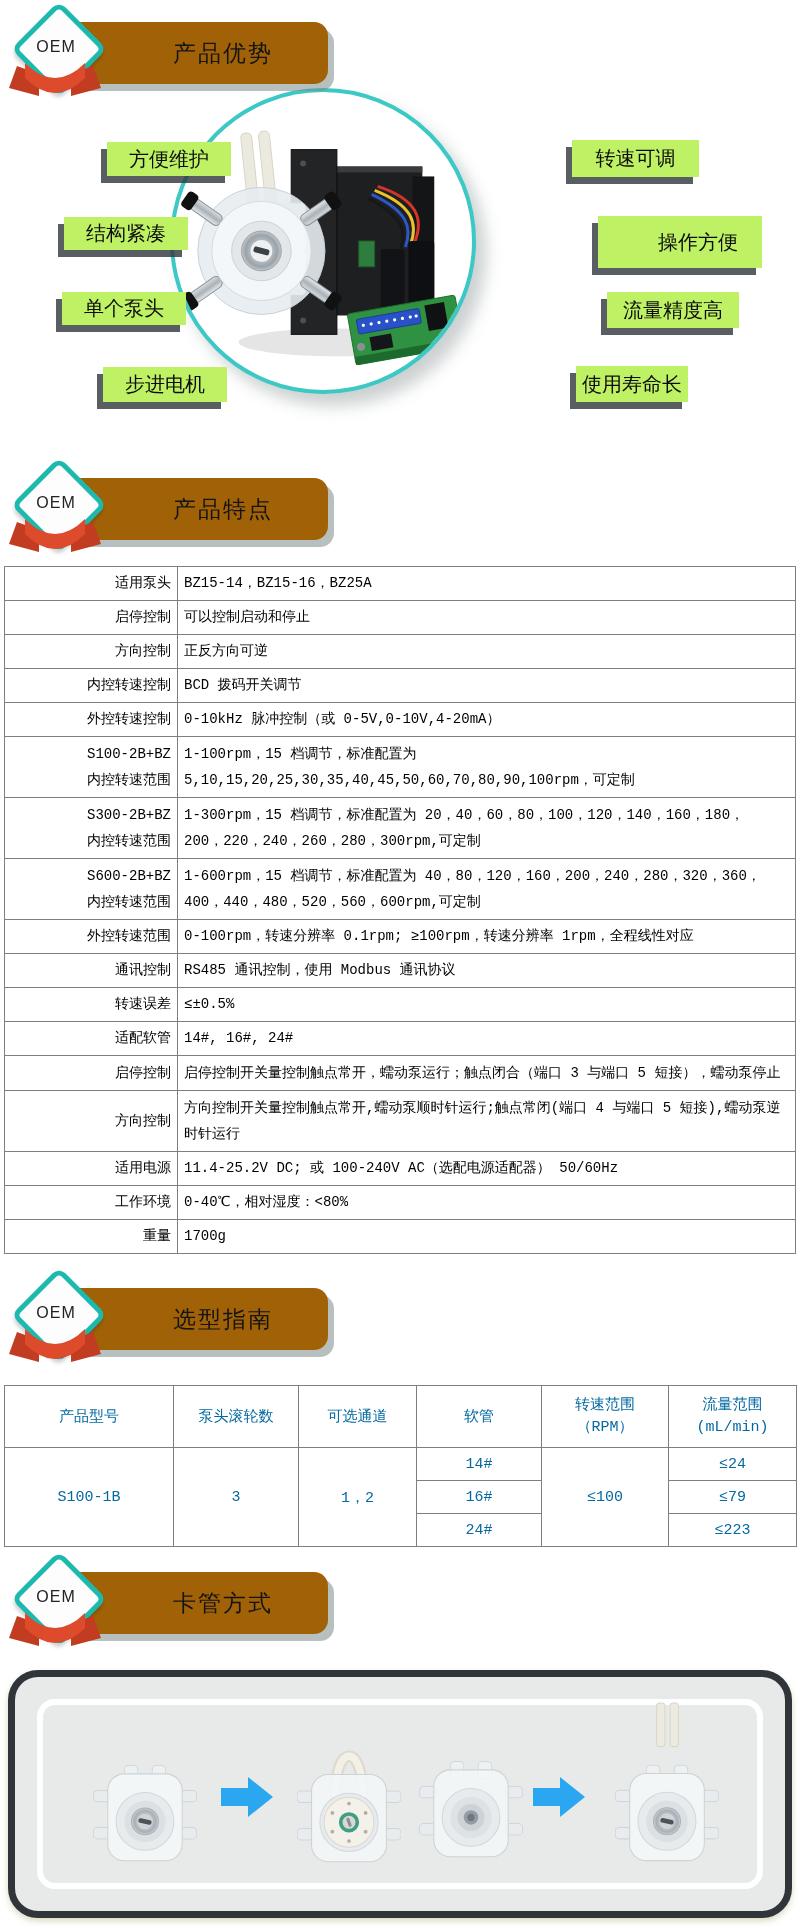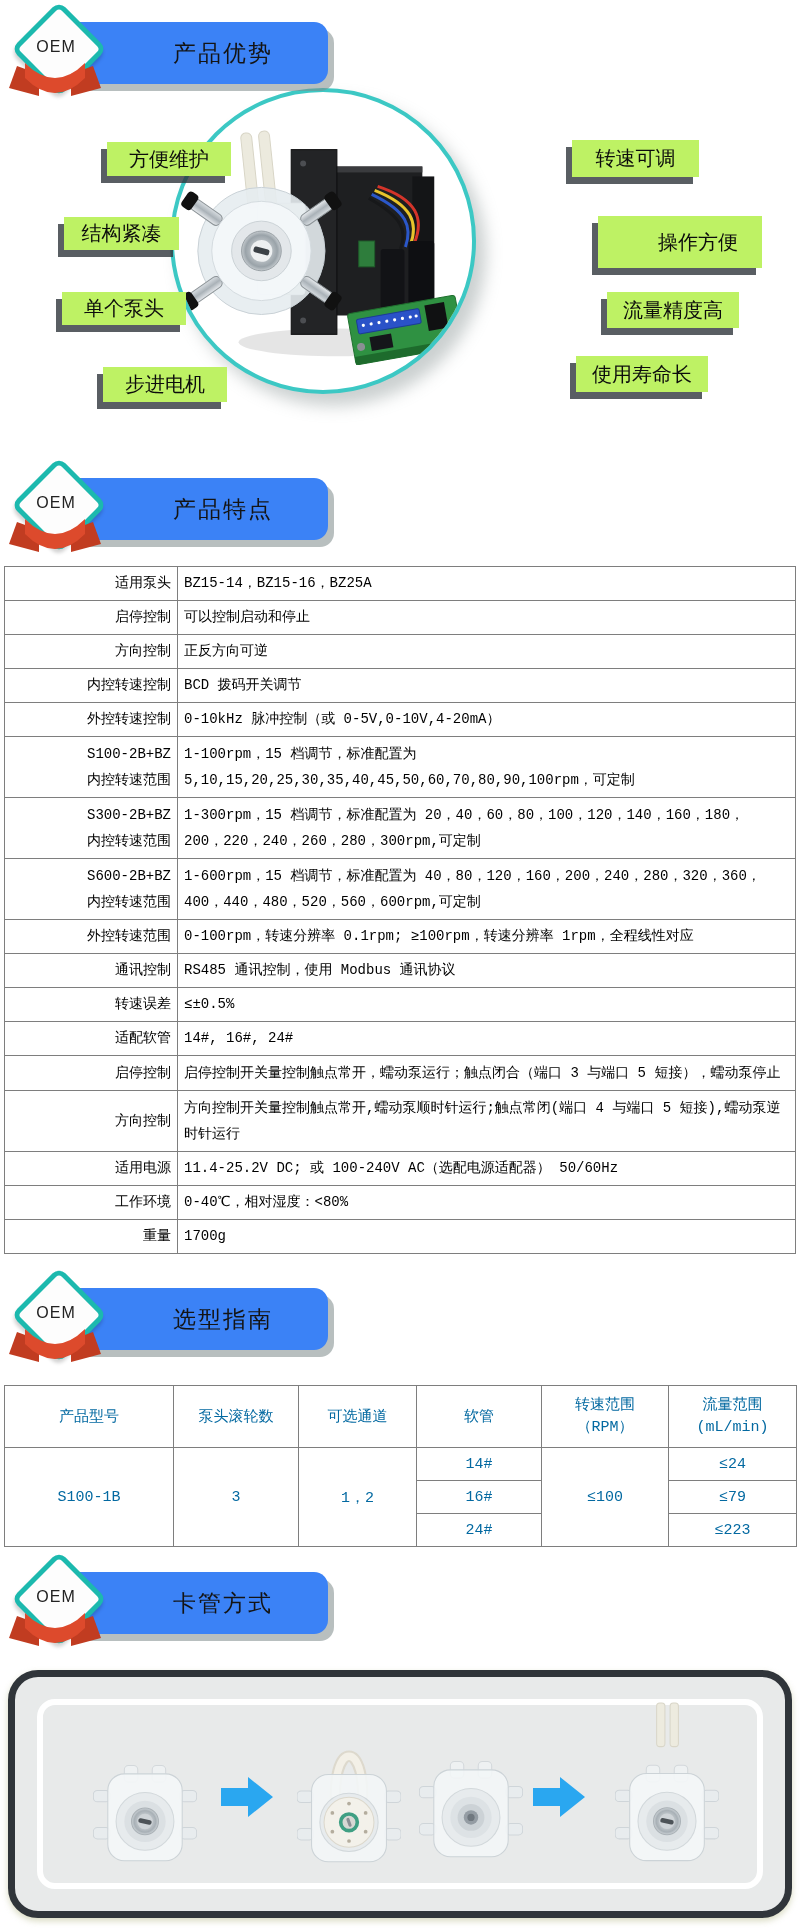--- a/index.html
+++ b/index.html
@@ -1,21 +1,21 @@
 <!DOCTYPE html>
 <html><head>
 <meta charset="utf-8">
 <style>
   html,body{margin:0;padding:0;background:#fff;}
   .page{position:relative;width:800px;height:1931px;background:#ffffff;overflow:hidden;
         font-family:"Liberation Sans",sans-serif;color:#111;}
 
   
   .sec-header{position:absolute;left:0;width:345px;height:112px;}
-  .banner{position:absolute;left:58px;top:16px;width:270px;height:62px;background:#3b82f6;
+  .banner{position:absolute;left:58px;top:16px;width:270px;height:62px;background:#a16207;
           border-radius:14px;box-shadow:6px 7px 0 rgba(125,138,138,.55);
           display:flex;align-items:center;justify-content:center;box-sizing:border-box;
           padding-left:60px;z-index:1;}
   .banner span{font-size:23px;letter-spacing:2px;color:#141414;}
   .badge{position:absolute;left:4px;top:0;width:104px;height:106px;z-index:2;}
   .diamond{position:absolute;left:21px;top:9px;width:58px;height:58px;background:#fdfdfd;
            border:5px solid #1cb9ae;border-radius:9px;transform:rotate(45deg);
            box-shadow:2px 3px 4px rgba(0,0,0,.18);}
   .oem{position:absolute;left:0;top:32px;width:104px;text-align:center;font-size:16px;
        letter-spacing:1px;color:#222;}
@@ -149,39 +149,39 @@
       <circle cx="88" cy="160" r="30" fill="#e3e7ea" stroke="#cbd2d6"></circle>
       <circle cx="88" cy="160" r="20" fill="url(#sil2)" stroke="#9aa1a6"></circle>
       <circle cx="88" cy="160" r="11" fill="#eef0f1"></circle>
       <rect x="80" y="157" width="16" height="6" rx="2" fill="#3c4146" transform="rotate(15 88 160)"></rect>
     </svg>
   </div>
 
   <div class="adv-label" style="left:107px;top:142px;width:124px;height:34px;">
       <span>方便维护</span>
     </div>
-  <div class="adv-label" style="left:64px;top:217px;width:115px;height:33px;">
+  <div class="adv-label" style="left:64px;top:217px;width:124px;height:33px;">
       <span>结构紧凑</span>
     </div>
   <div class="adv-label" style="left:62px;top:292px;width:124px;height:33px;">
       <span>单个泵头</span>
     </div>
   <div class="adv-label" style="left:103px;top:367px;width:124px;height:35px;">
       <span>步进电机</span>
     </div>
   <div class="adv-label" style="left:572px;top:140px;width:127px;height:37px;">
       <span>转速可调</span>
     </div>
   <div class="adv-label" style="left:598px;top:216px;width:128px;height:52px;padding-left:36px;">
       <span>操作方便</span>
     </div>
   <div class="adv-label" style="left:607px;top:292px;width:132px;height:36px;">
       <span>流量精度高</span>
     </div>
-  <div class="adv-label" style="left:576px;top:356px;width:132px;height:36px;">
+  <div class="adv-label" style="left:576px;top:366px;width:112px;height:36px;">
       <span>使用寿命长</span>
     </div>
 
   <div class="sec-header" style="top:462px;">
     <div class="banner">
       <span>产品特点</span>
     </div>
     <div class="badge">
       <div class="diamond"></div>
       <span class="oem">OEM</span>

